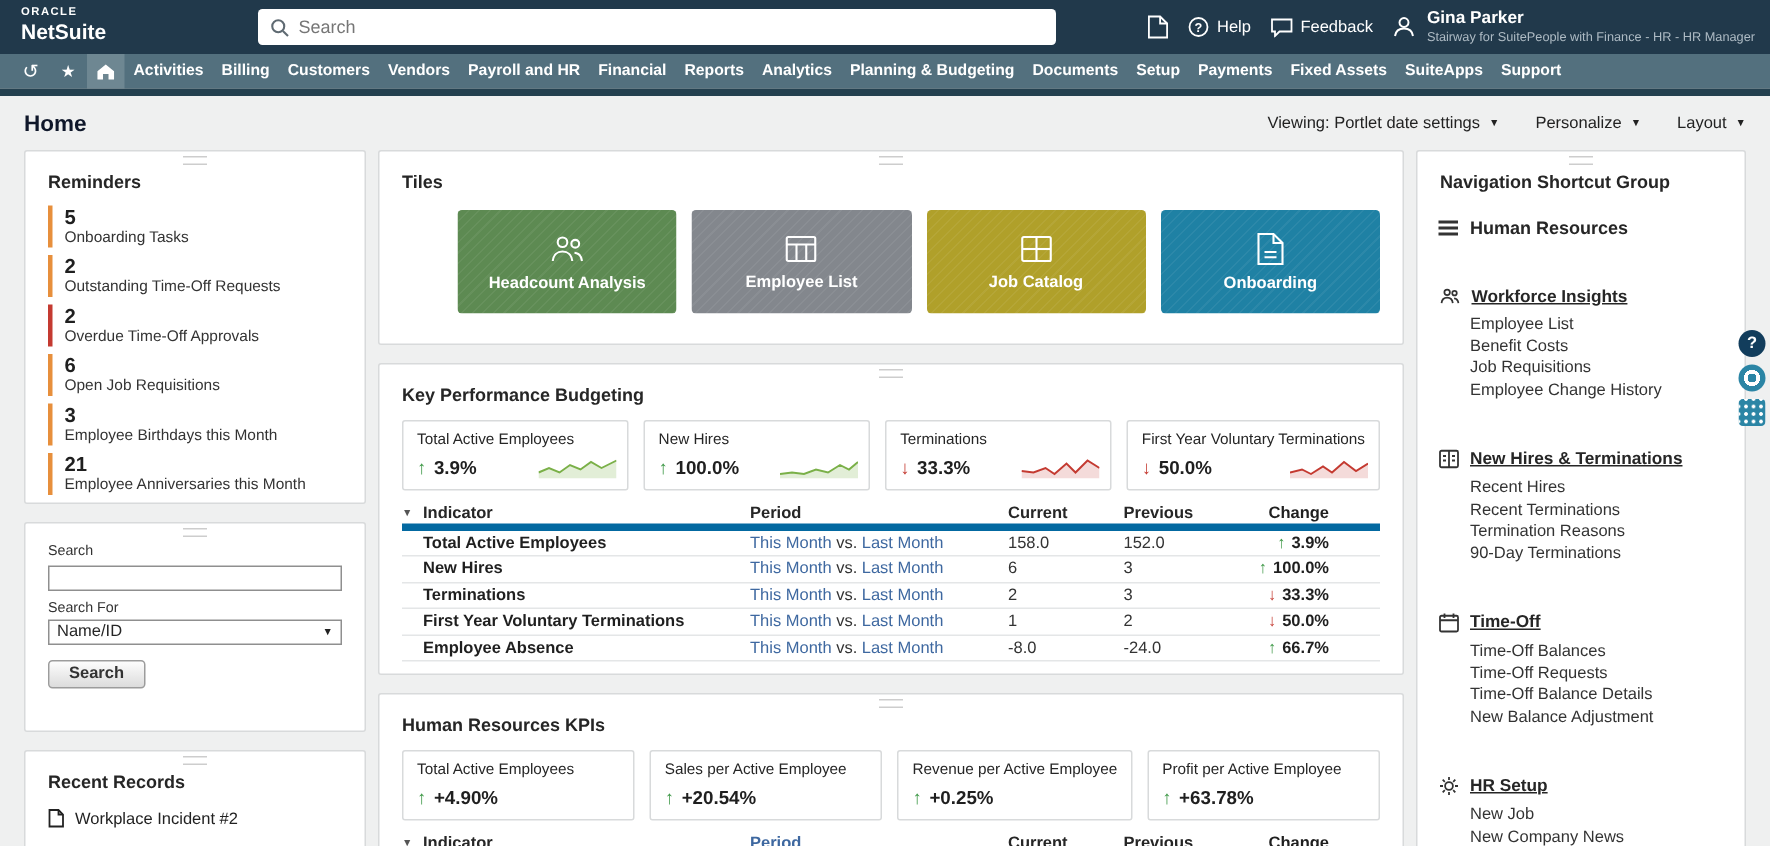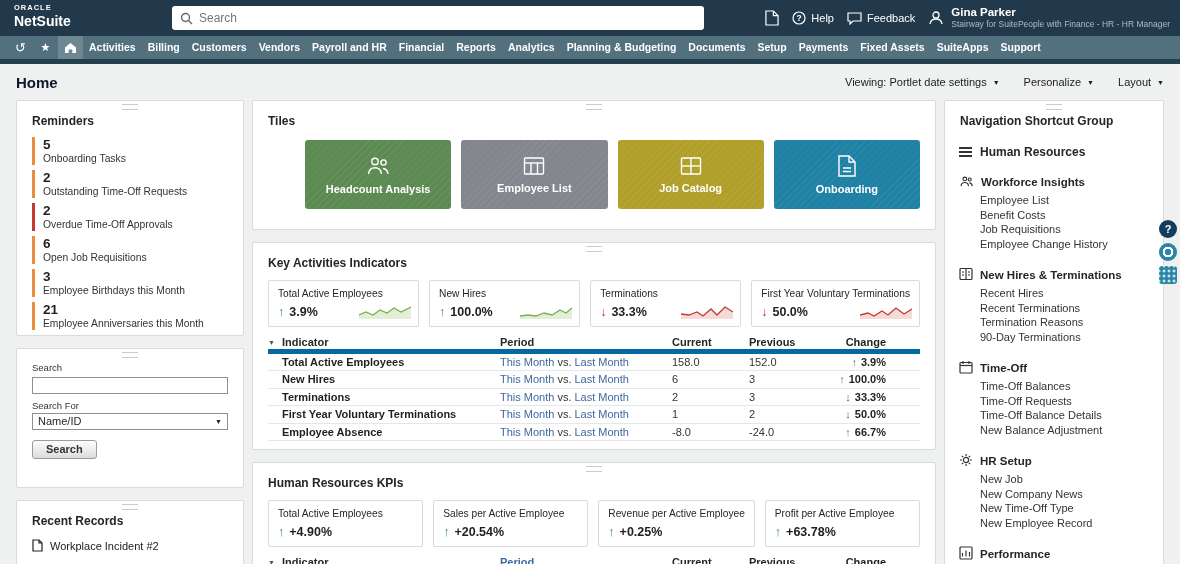--- a/index.html
+++ b/index.html
@@ -95,21 +95,21 @@
   .link { color: #3e68a0; cursor: pointer; }
   .vs { color: #333; padding: 0 3px; }
   .exp-caret { font-size: 7px; color: #555; cursor: pointer; }
   .t-arrow { font-weight: bold; }
 
   
   .sc-body { padding: 9px 14px 0; }
   .sc-root { display: flex; align-items: center; gap: 8px; margin-top: 8px; font-size: 12px; font-weight: bold; color: #262626; cursor: pointer; }
   .burger { display: inline-flex; flex-direction: column; gap: 2.5px; }
   .burger i { display: block; width: 13px; height: 1.8px; background: #333; }
-  .sc-group-h { display: flex; align-items: flex-end; gap: 7px; margin-top: 16px; font-size: 11.5px; font-weight: bold; color: #262626; cursor: pointer; }
+  .sc-group-h { display: flex; align-items: center; gap: 7px; margin-top: 32px; font-size: 11.5px; font-weight: bold; color: #262626; cursor: pointer; text-decoration: underline; }
   .sc-links { margin: 5px 0 0 21px; }
   .sc-link { font-size: 11px; color: #333; line-height: 14.5px; cursor: pointer; white-space: nowrap; }
 
   
   .floaters { position: absolute; right: 3px; top: 220px; display: flex; flex-direction: column; gap: 5px; align-items: center; z-index: 50; }
   .fl-help { width: 18px; height: 18px; border-radius: 50%; background: #123d5c; color: #fff; font-size: 11px; font-weight: bold; display: flex; align-items: center; justify-content: center; cursor: pointer; }
   .fl-buoy { width: 18px; height: 18px; border-radius: 50%; background: radial-gradient(circle, #2b85a5 0 3px, #fff 3px 5.5px, #2b85a5 5.5px); cursor: pointer; }
   .fl-grid { width: 18px; height: 18px; border-radius: 3px; background-color: #2b85a5; background-image: radial-gradient(circle, #fff 1.1px, transparent 1.4px); background-size: 5px 5px; background-position: 2.5px 2.5px; cursor: pointer; }
 
   svg { display: block; }
@@ -322,21 +322,21 @@
               <path d="M6 13h8M6 16.5h8"></path>
             </svg>
         </span>
         <span>Onboarding</span>
       </div>
     </div>
   </div>
 
   <div class="portlet p-kpi">
     <span class="drag"></span>
-    <div class="ptitle">Key Activities Indicators</div>
+    <div class="ptitle">Key Performance Budgeting</div>
     <div class="cards">
       <div class="card">
         <div class="card-t">Total Active Employees</div>
         <div class="card-v">
           <span class="up t-arrow">↑</span>
           <span>3.9%</span>
         </div>
         <span class="spark">
           <svg width="52" height="16" viewBox="0 0 52 16">
               <path d="M0 12 7 9 14 12 21 7 28 10 35 5 42 9 52 4 52 16 0 16Z" fill="rgba(122,176,72,.22)"></path>

